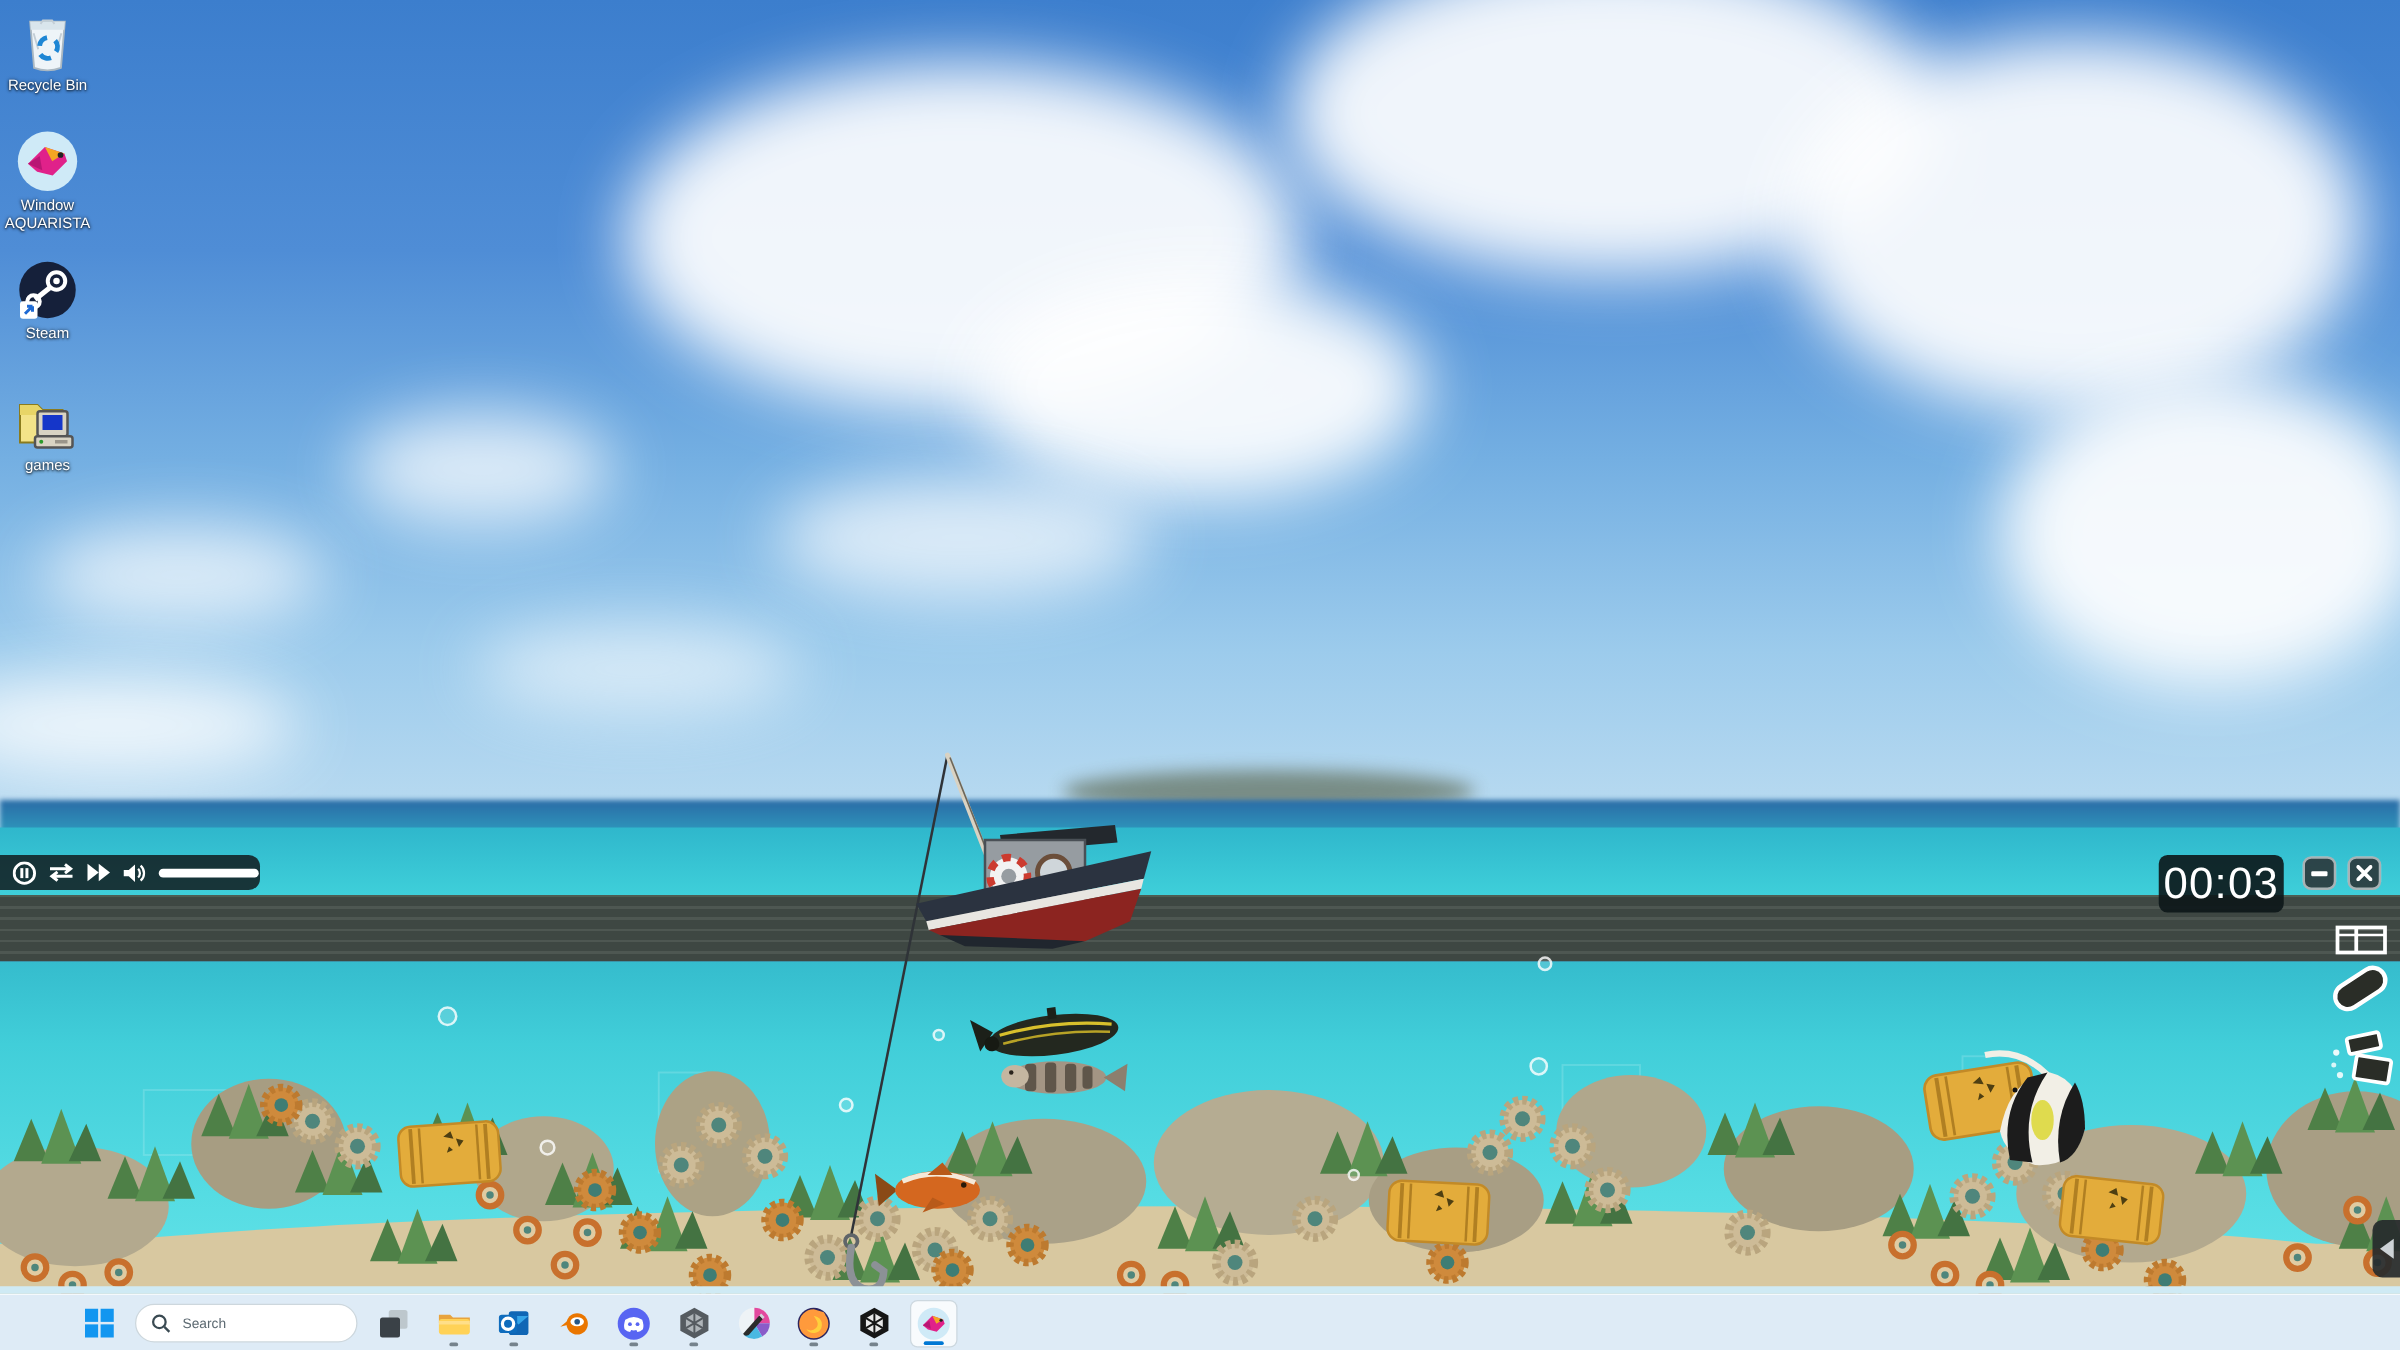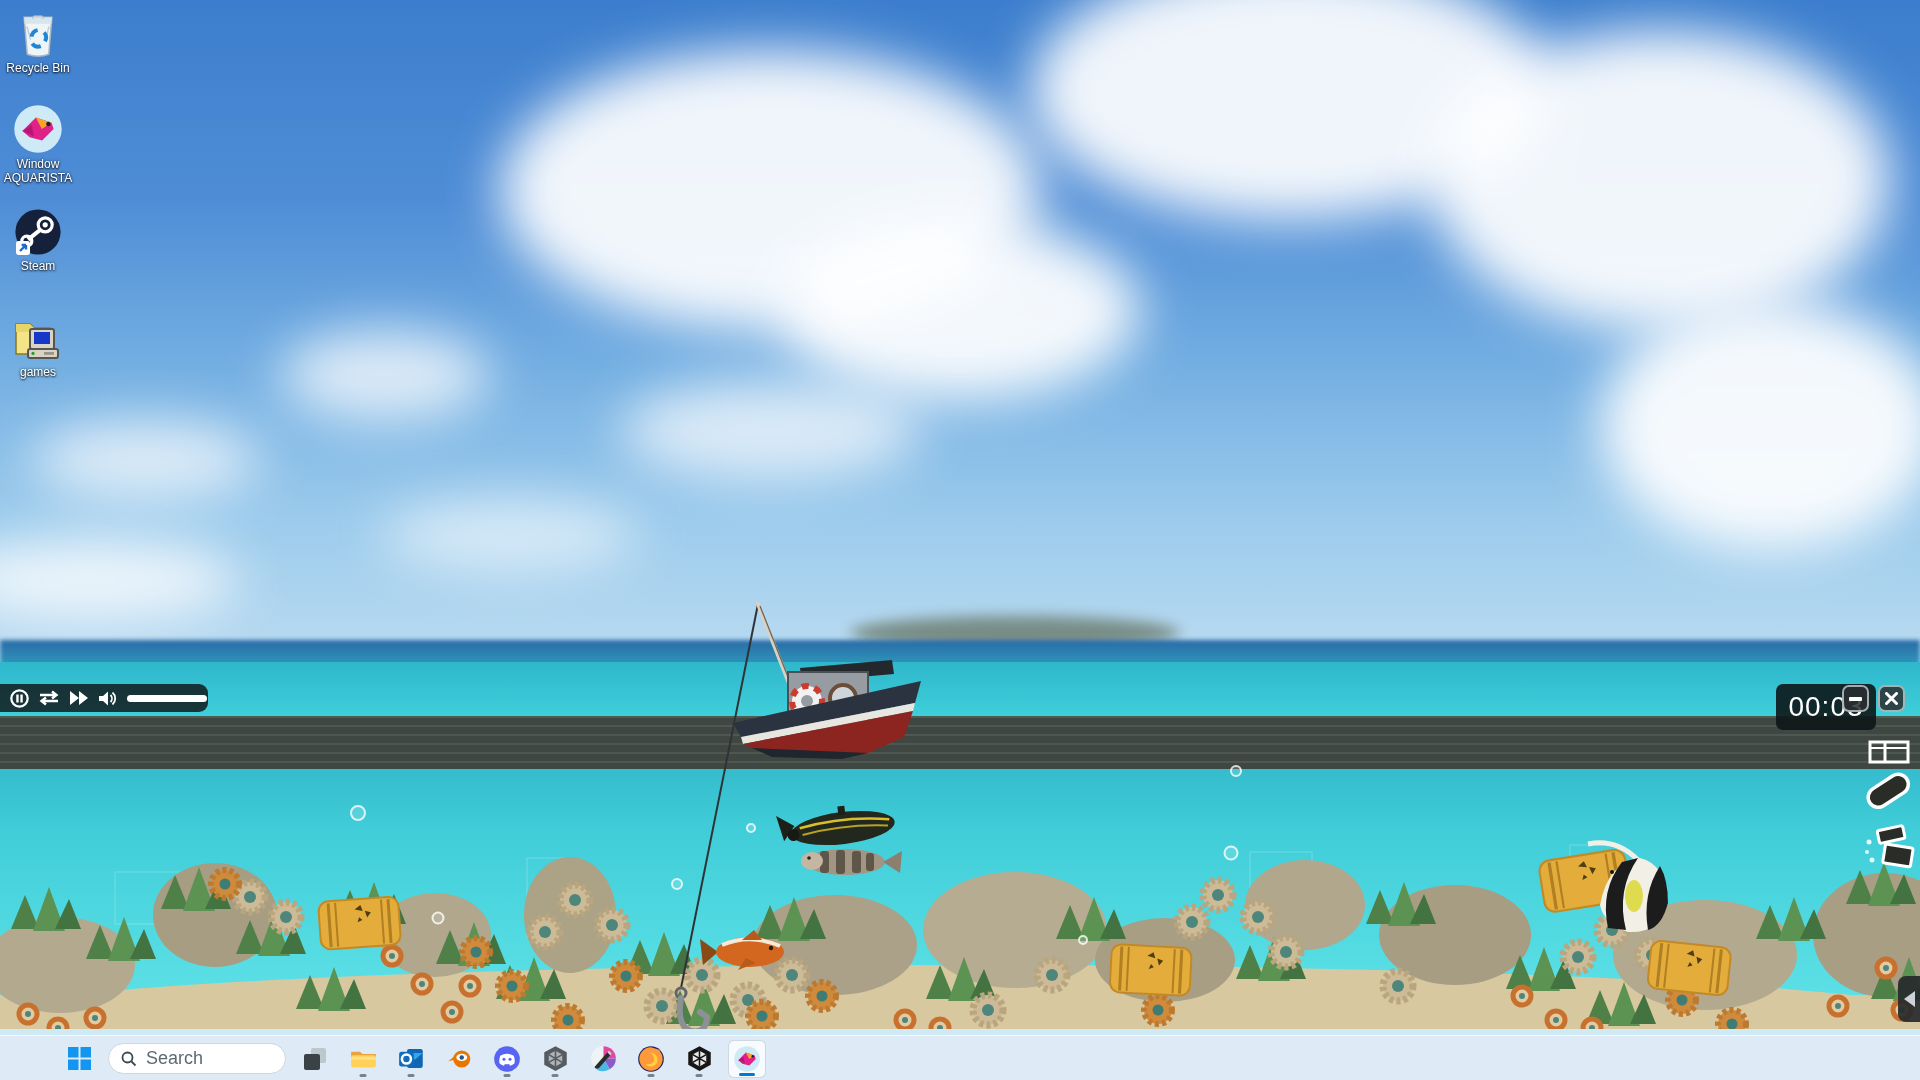--- a/index.html
+++ b/index.html
@@ -21,39 +21,39 @@
   
   .desk-icon{position:absolute;width:92px;text-align:center;color:#fff;font-size:12px;cursor:default;}
   .desk-icon .lbl{display:block;margin-top:3px;line-height:14px;
     text-shadow:0 1px 2px rgba(0,0,0,.85),0 0 3px rgba(0,0,0,.6);}
   .desk-icon svg{display:block;margin:0 auto;}
   
   #mediabar{left:0;top:684px;width:208px;height:28px;background:rgba(16,19,22,.82);
     border-radius:0 9px 9px 0;display:flex;align-items:center;gap:9px;padding-left:10px;box-sizing:border-box;}
   .mctl{display:flex;align-items:center;justify-content:center;cursor:pointer;}
   #volslider{width:80px;height:7px;background:#fff;border-radius:4px;cursor:pointer;}
-  #timerbox{left:1776px;top:684px;width:100px;height:46px;background:rgba(12,22,24,.9);
-    border-radius:7px;color:#fff;font-size:28px;display:flex;align-items:center;justify-content:center;letter-spacing:1px;}
+  #timerbox{left:1727px;top:684px;width:100px;height:46px;background:rgba(12,22,24,.9);
+    border-radius:7px;color:#fff;font-size:35px;display:flex;align-items:center;justify-content:center;letter-spacing:1px;}
   .winbtn{position:absolute;top:685px;width:27px;height:27px;background:rgba(42,46,48,.85);
     border:2px solid rgba(235,238,240,.65);border-radius:7px;box-sizing:border-box;
     display:flex;align-items:center;justify-content:center;cursor:pointer;}
   #btn-min{left:1842px;} #btn-close{left:1878px;}
   .tooltipbtn{position:absolute;cursor:pointer;}
   #collapsebtn{left:1898px;top:976px;width:30px;height:46px;background:rgba(38,42,44,.92);
     border-radius:8px;display:flex;align-items:center;justify-content:flex-start;padding-left:6px;box-sizing:border-box;}
   #collapsebtn .tri{width:0;height:0;border-top:8px solid transparent;border-bottom:8px solid transparent;
     border-right:11px solid #cdd3d6;}
   
   #taskbar{left:0;top:1035px;width:1920px;height:45px;background:rgba(233,243,249,.93);
     border-top:1px solid rgba(255,255,255,.7);display:flex;align-items:center;}
   #tb-left{display:flex;align-items:center;margin-left:60px;gap:10px;}
   .tb-btn{width:38px;height:38px;border-radius:6px;display:flex;align-items:center;justify-content:center;cursor:pointer;}
   #searchpill{width:178px;height:31px;background:#fff;border:1px solid #cdd7dd;border-radius:16px;
     display:flex;align-items:center;gap:9px;padding-left:12px;box-sizing:border-box;cursor:text;
-    color:#5d6a72;font-size:18px;}
+    color:#5d6a72;font-size:11px;}
   .tb-app{position:relative;}
   .tb-app .dash{position:absolute;bottom:1px;left:50%;transform:translateX(-50%);
     width:7px;height:3px;border-radius:2px;background:#76838c;}
   .tb-app.active{background:rgba(255,255,255,.78);border:1px solid rgba(200,212,220,.9);box-sizing:border-box;}
   .tb-app.active .dash{width:16px;background:#0078d4;}
 </style>
 </head>
 <body>
 
 <div id="sky" class="abs"></div>

